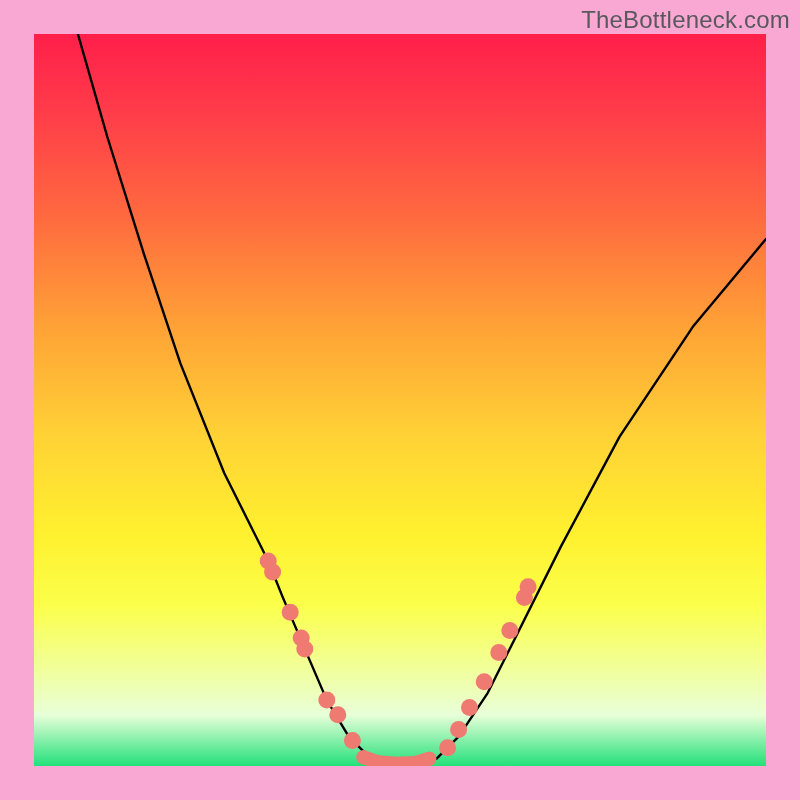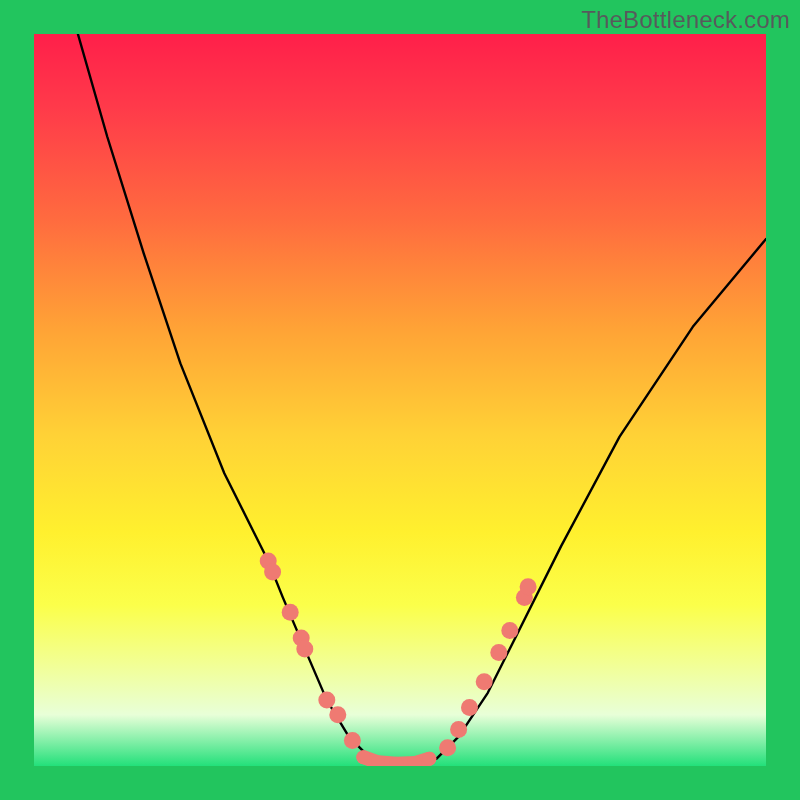--- a/index.html
+++ b/index.html
@@ -8,21 +8,21 @@
     width: 800px;
     height: 800px;
     background: #000;
     overflow: hidden;
     font-family: Arial, Helvetica, sans-serif;
   }
   .frame {
     position: relative;
     width: 800px;
     height: 800px;
-    background: #22c55e;
+    background: #f9a8d4;
   }
   .plot-area {
     position: absolute;
     left: 34px;
     top: 34px;
     width: 732px;
     height: 732px;
     
     background: linear-gradient(to bottom,
       #ff1f4a 0%,

